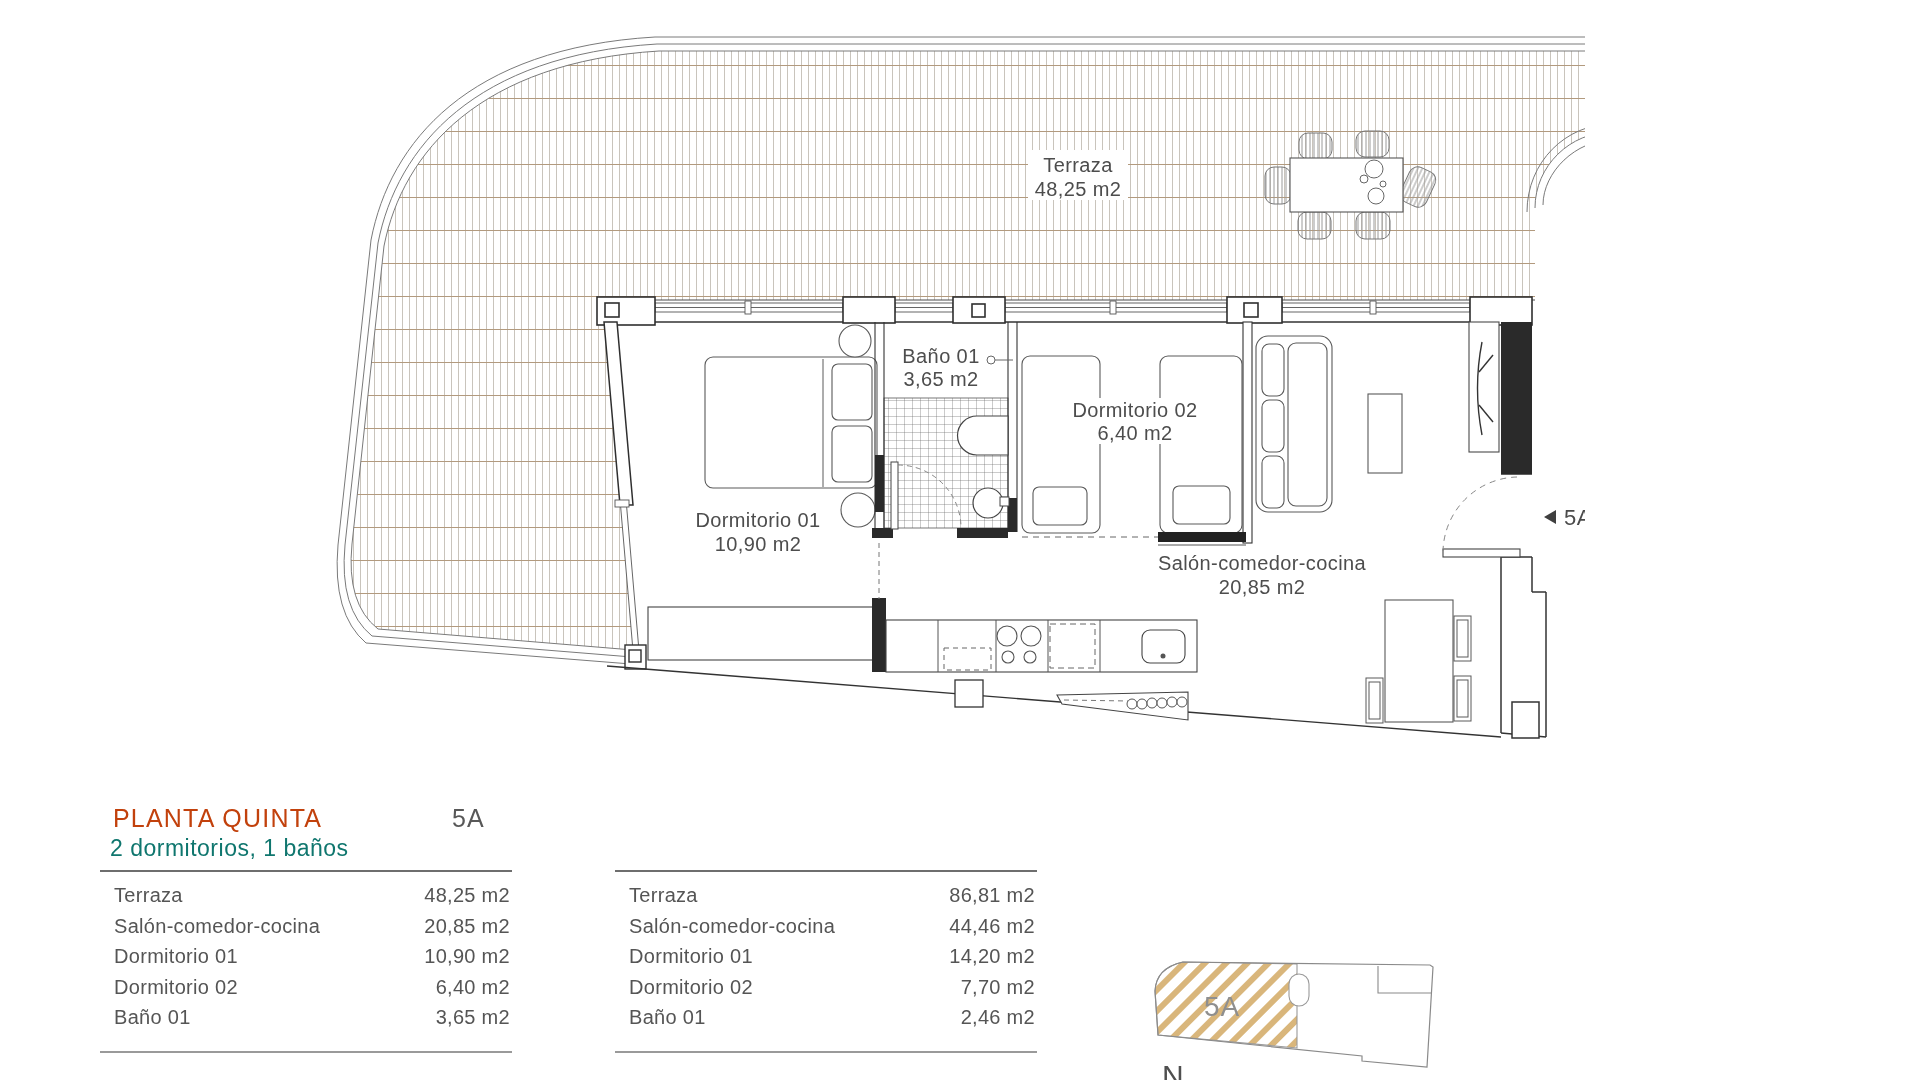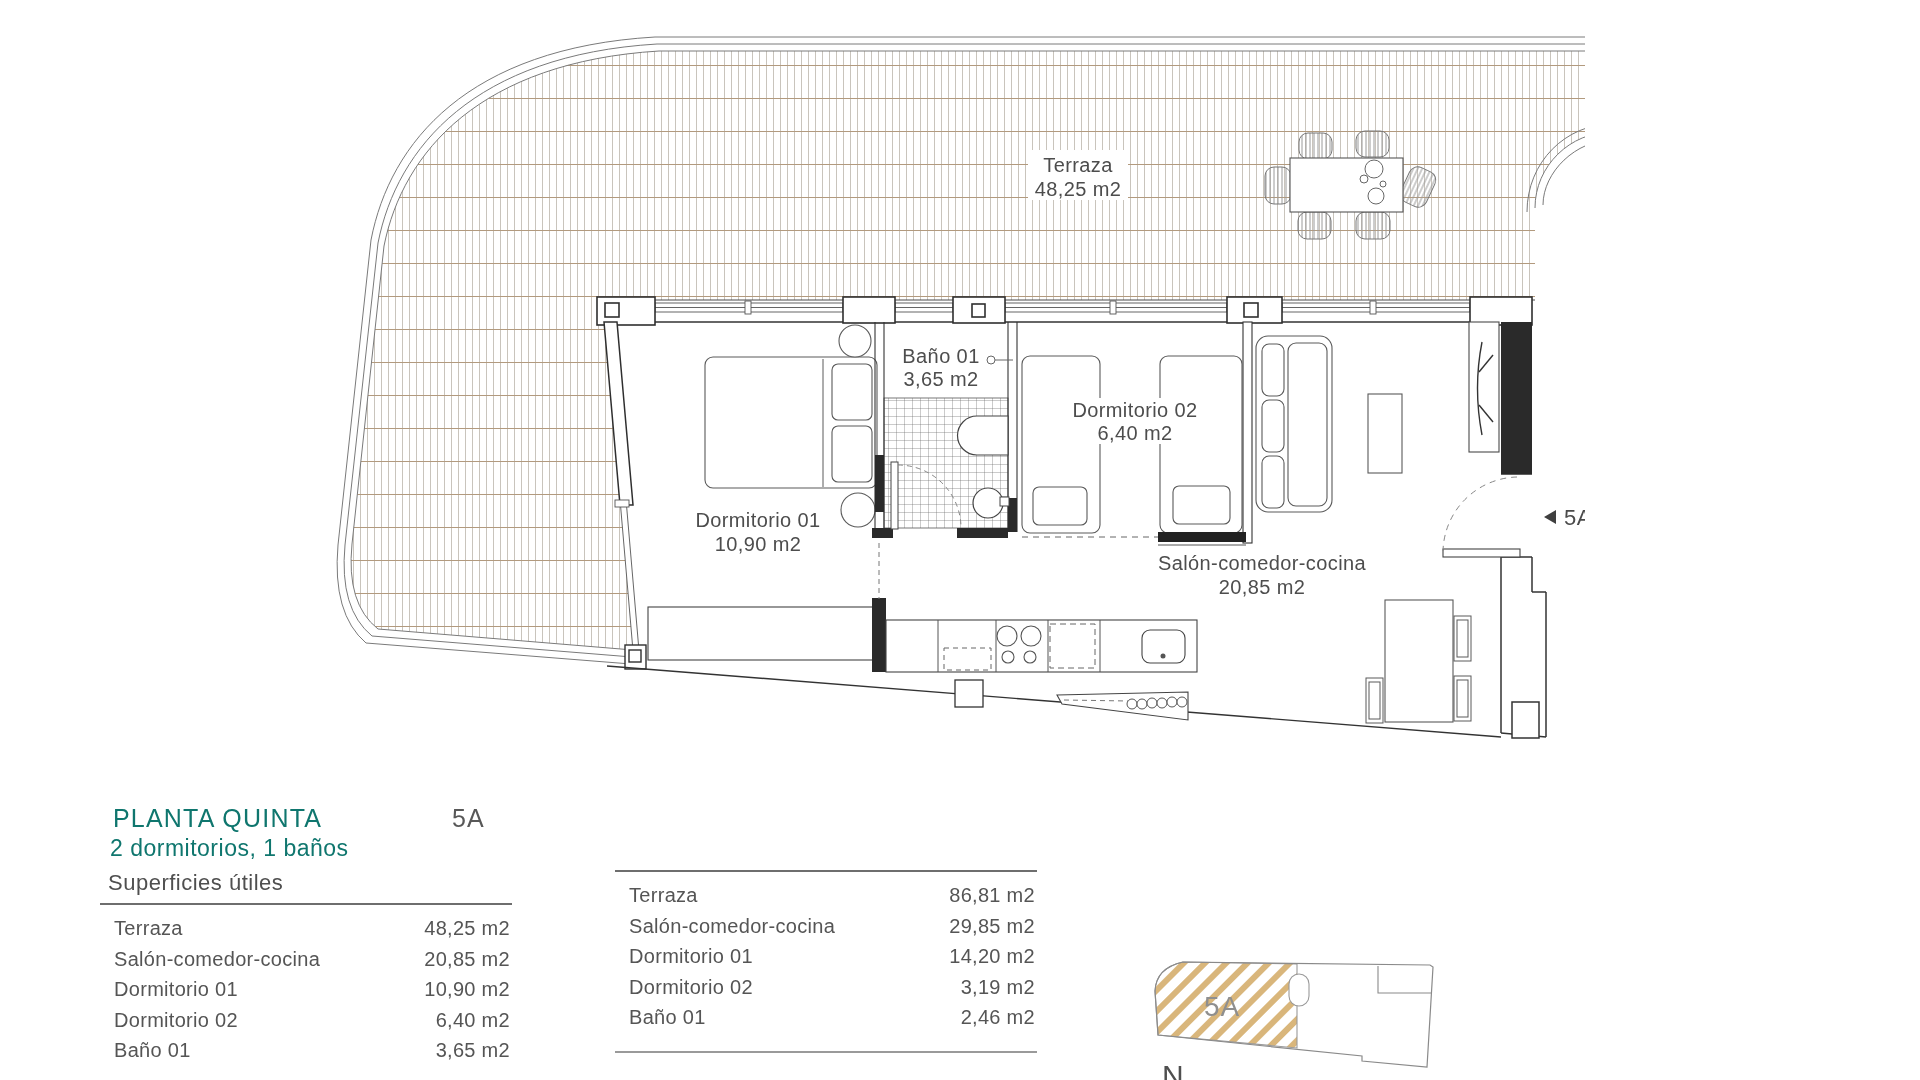--- a/index.html
+++ b/index.html
@@ -3,21 +3,21 @@
 <meta charset="utf-8">
 <style>
   html,body{margin:0;padding:0;background:#ffffff;}
   .stage{position:relative;width:1585px;height:1080px;background:#fff;overflow:hidden;
          font-family:"Liberation Sans",sans-serif;color:#555;}
   .stage svg{position:absolute;left:0;top:0;}
   .lbl{font-family:"Liberation Sans",sans-serif;font-size:20px;fill:#4d4d4d;letter-spacing:.4px;}
   .lbl-big{font-family:"Liberation Sans",sans-serif;font-size:22px;fill:#4a4a4a;letter-spacing:.4px;}
   .map-lbl{font-family:"Liberation Sans",sans-serif;font-size:28px;fill:#8f8f8f;letter-spacing:1px;}
   .map-n{font-family:"Liberation Sans",sans-serif;font-size:30px;fill:#4f4f4f;}
-  .info-title{position:absolute;left:113px;top:804px;font-size:25px;color:#0f766e;letter-spacing:1.2px;}
+  .info-title{position:absolute;left:113px;top:804px;font-size:25px;color:#c2410c;letter-spacing:1.2px;}
   .info-unit{position:absolute;left:452px;top:804px;font-size:25px;color:#585858;letter-spacing:1px;}
   .info-sub{position:absolute;left:110px;top:835px;font-size:23px;color:#0f766e;letter-spacing:.5px;}
   .area-table{position:absolute;top:870px;}
   .t-left{left:100px;width:412px;}
   .t-right{left:615px;width:422px;}
   .t-head{font-size:22px;color:#4f4f4f;padding:0 0 7px 8px;letter-spacing:.5px;}
   .t-body{border-top:2px solid #6e6e6e;border-bottom:2px solid #9a9a9a;padding:8px 0 18px 0;}
   .t-row{display:flex;justify-content:space-between;font-size:20px;color:#555;
          line-height:30.5px;padding:0 2px 0 14px;letter-spacing:.3px;}
 </style>
@@ -264,21 +264,20 @@
     <text class="map-lbl" x="1222" y="1016" text-anchor="middle">5A</text>
     <text class="map-n" x="1162" y="1086" text-anchor="start">N</text>
   </g>
 </svg>
 
   <div class="info-title">PLANTA QUINTA</div>
   <div class="info-unit">5A</div>
   <div class="info-sub">2 dormitorios, 1 baños</div>
 
   <div class="area-table t-left">
-    <div class="t-head">Superficies útiles</div>
     <div class="t-body">
       <div class="t-row">
         <span>Terraza</span>
         <span>48,25 m2</span>
       </div>
       <div class="t-row">
         <span>Salón-comedor-cocina</span>
         <span>20,85 m2</span>
       </div>
       <div class="t-row">
@@ -297,29 +296,29 @@
   </div>
 
   <div class="area-table t-right">
     <div class="t-body">
       <div class="t-row">
         <span>Terraza</span>
         <span>86,81 m2</span>
       </div>
       <div class="t-row">
         <span>Salón-comedor-cocina</span>
-        <span>29,85 m2</span>
+        <span>44,46 m2</span>
       </div>
       <div class="t-row">
         <span>Dormitorio 01</span>
         <span>14,20 m2</span>
       </div>
       <div class="t-row">
         <span>Dormitorio 02</span>
-        <span>3,19 m2</span>
+        <span>7,70 m2</span>
       </div>
       <div class="t-row">
         <span>Baño 01</span>
         <span>2,46 m2</span>
       </div>
     </div>
   </div>
 
 </div>
 

